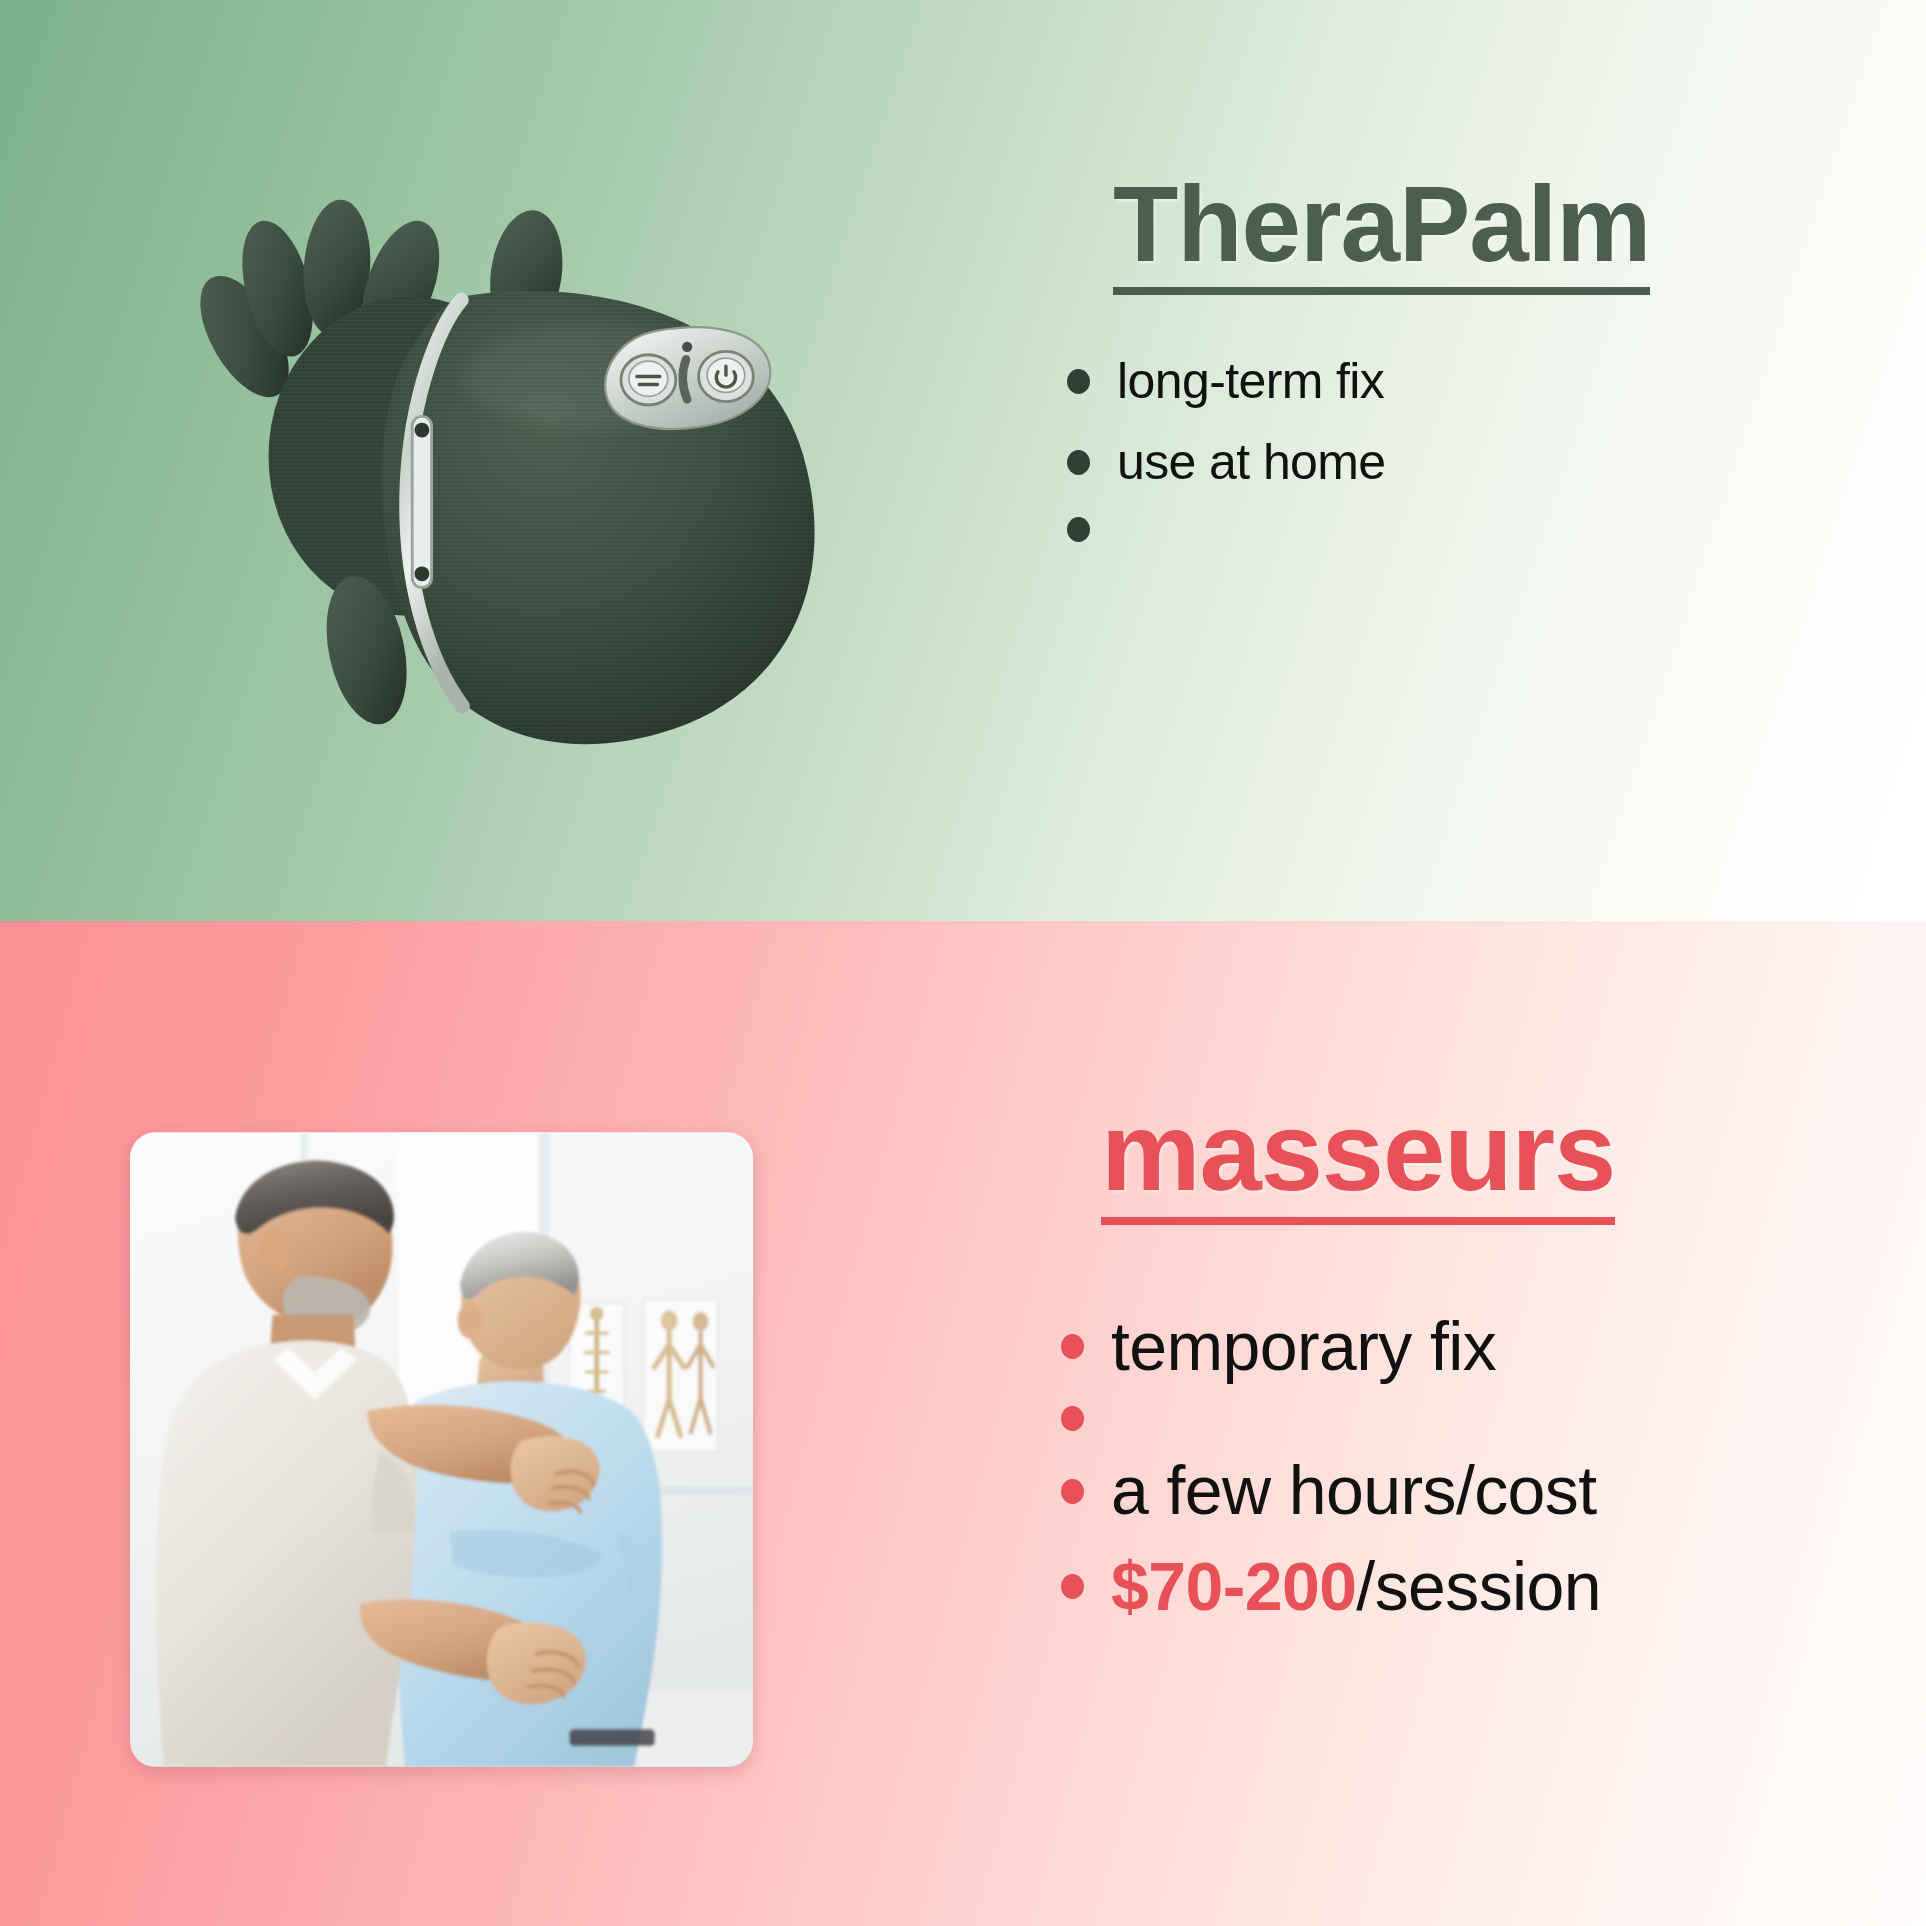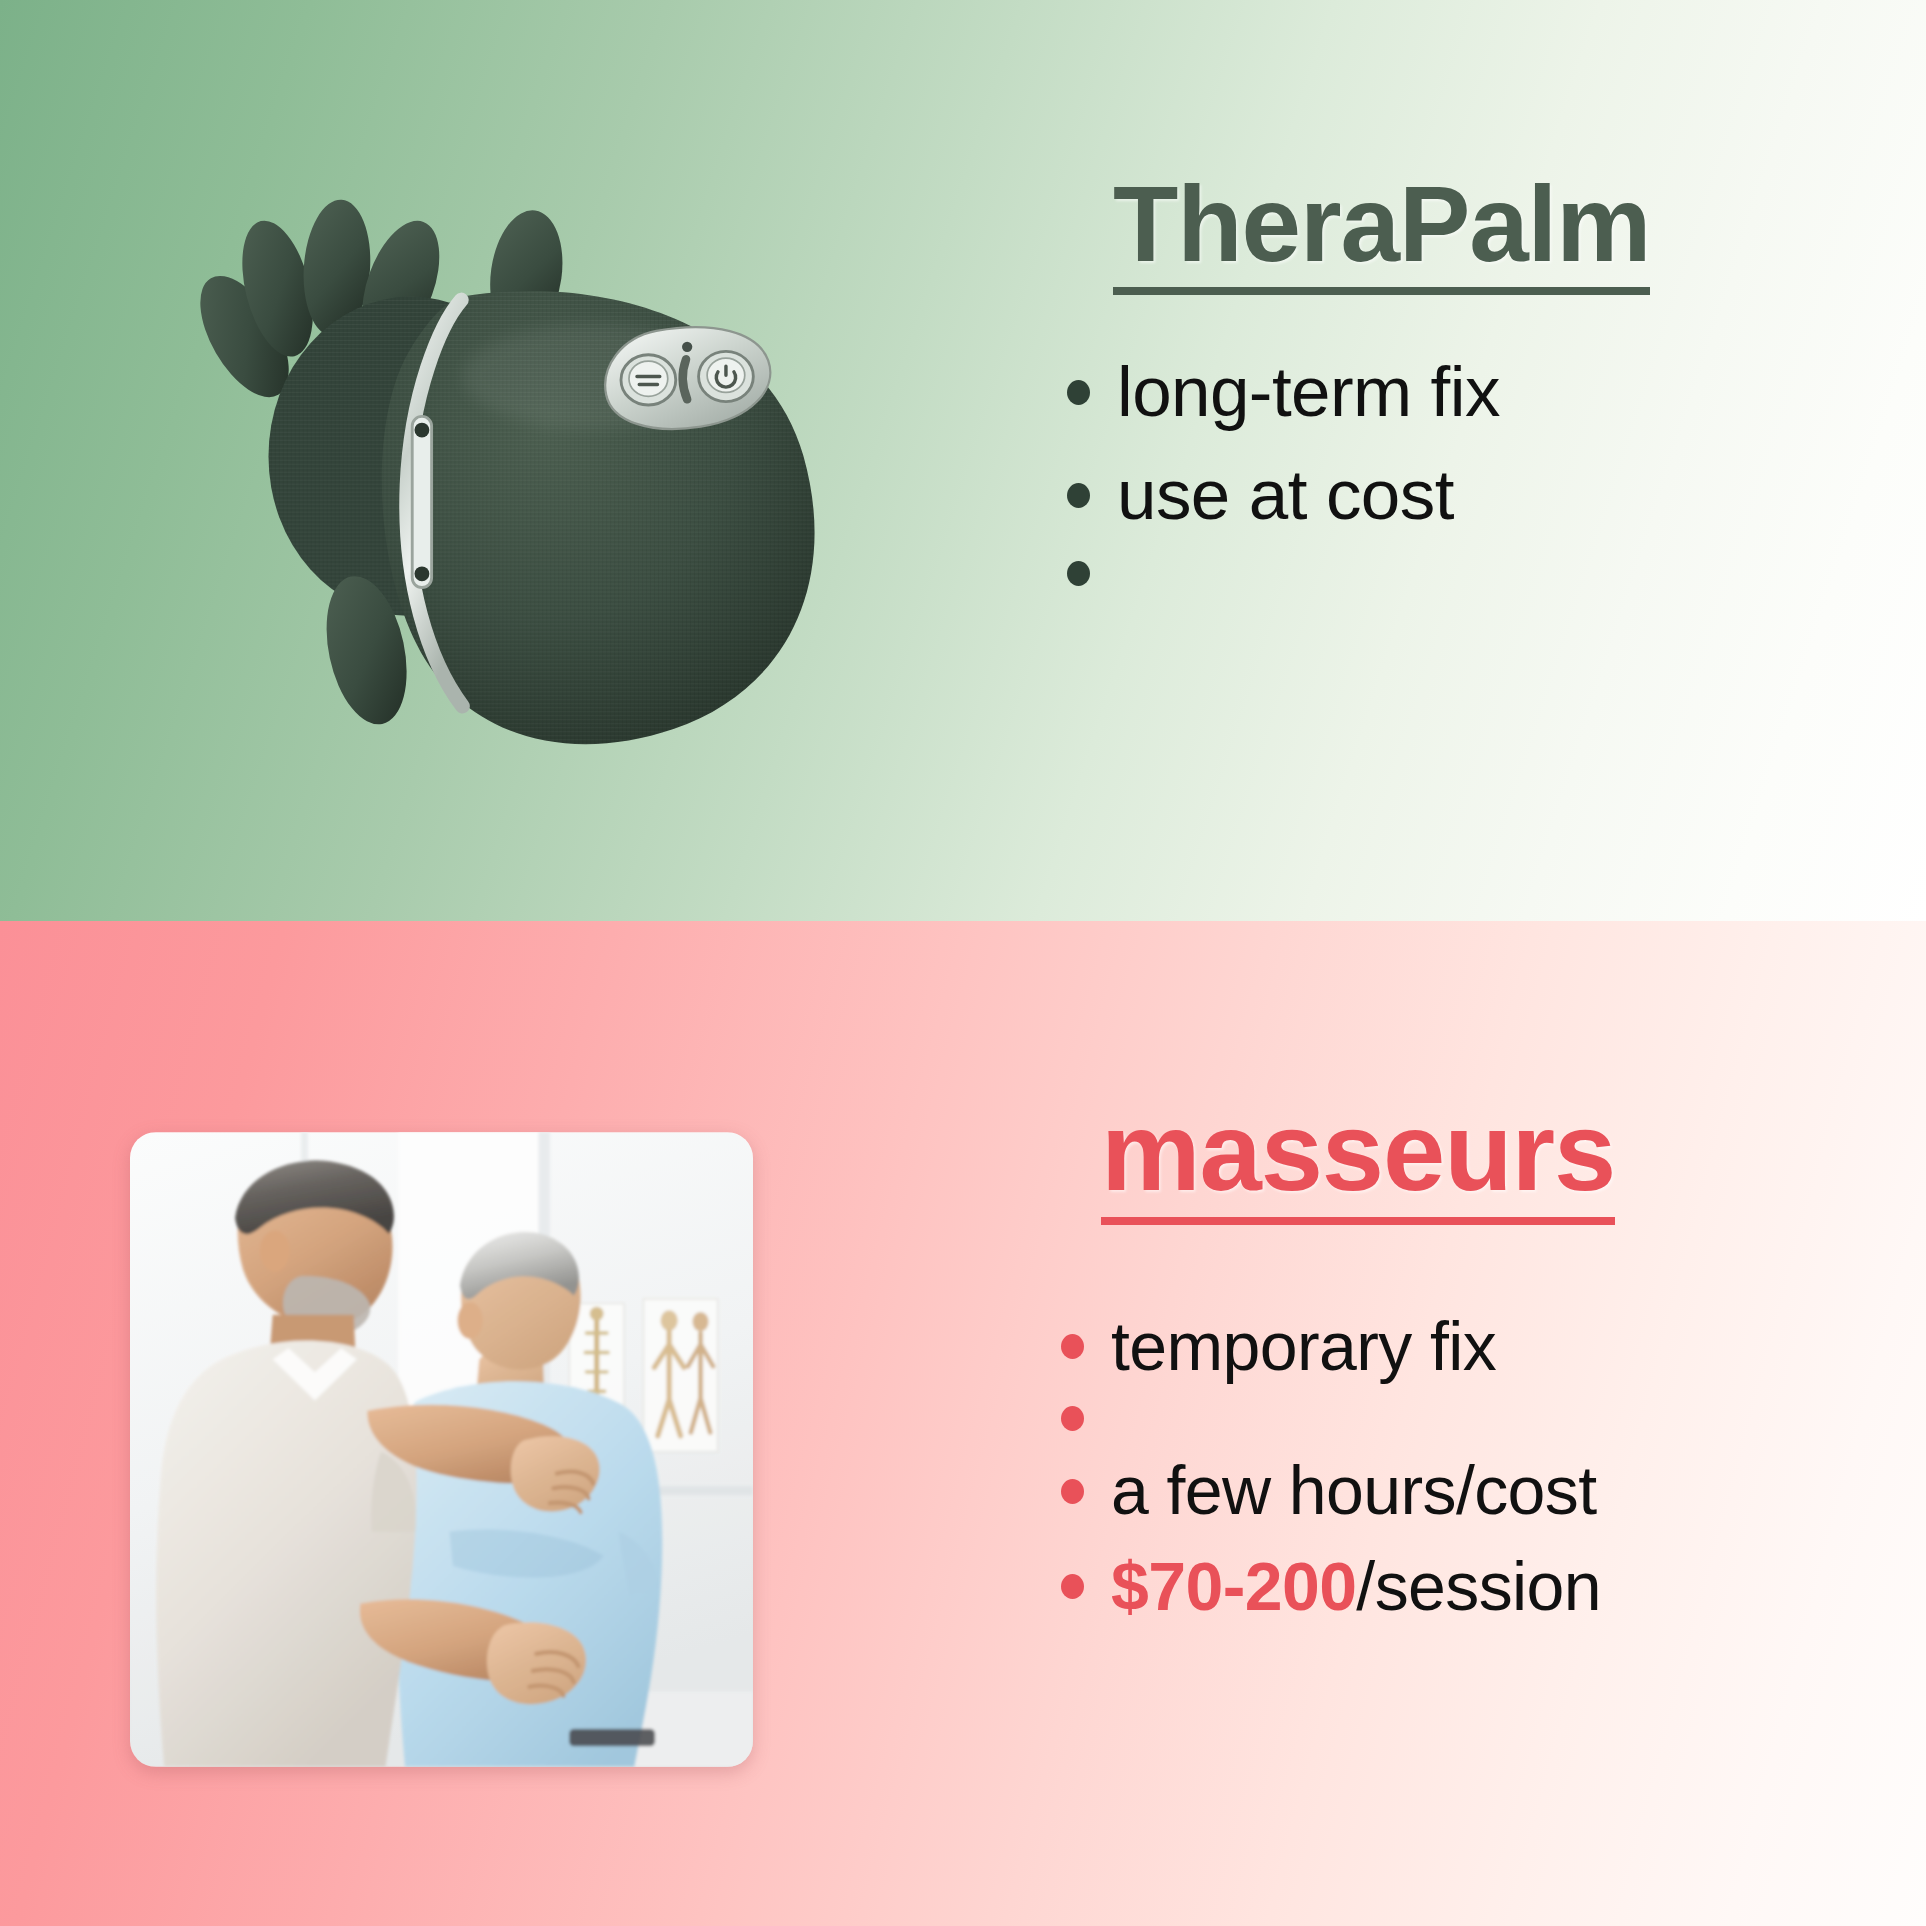--- a/index.html
+++ b/index.html
@@ -118,21 +118,21 @@
     flex: 0 0 auto;
     width: 23px;
     height: 25px;
     border-radius: 50%;
     margin-right: 27px;
   }
   .dot-green { background: #2f4136; }
   .dot-pink  { background: #e95159; }
 
   .bullet-text {
-    font-size: 71px;
+    font-size: 50px;
     font-weight: 400;
     color: #111111;
     letter-spacing: -0.6px;
     line-height: 1.05;
   }
   .bullets-pink .bullet-text { font-size: 68px; }
 
   .accent-green {
     font-weight: 700;
     color: #4c5e50;
@@ -277,21 +277,21 @@
     <div class="text-col text-col-green">
       <div class="headline headline-green">TheraPalm</div>
 
       <ul class="bullets bullets-green">
         <li class="bullet-row">
           <span class="dot dot-green"></span>
           <span class="bullet-text">long-term fix</span>
         </li>
         <li class="bullet-row">
           <span class="dot dot-green"></span>
-          <span class="bullet-text">use at cost</span>
+          <span class="bullet-text">use at home</span>
         </li>
         <li class="bullet-row">
           <span class="dot dot-green"></span>
         </li>
       </ul>
     </div>
   </div>
 
   <div class="panel panel-pink">
 

